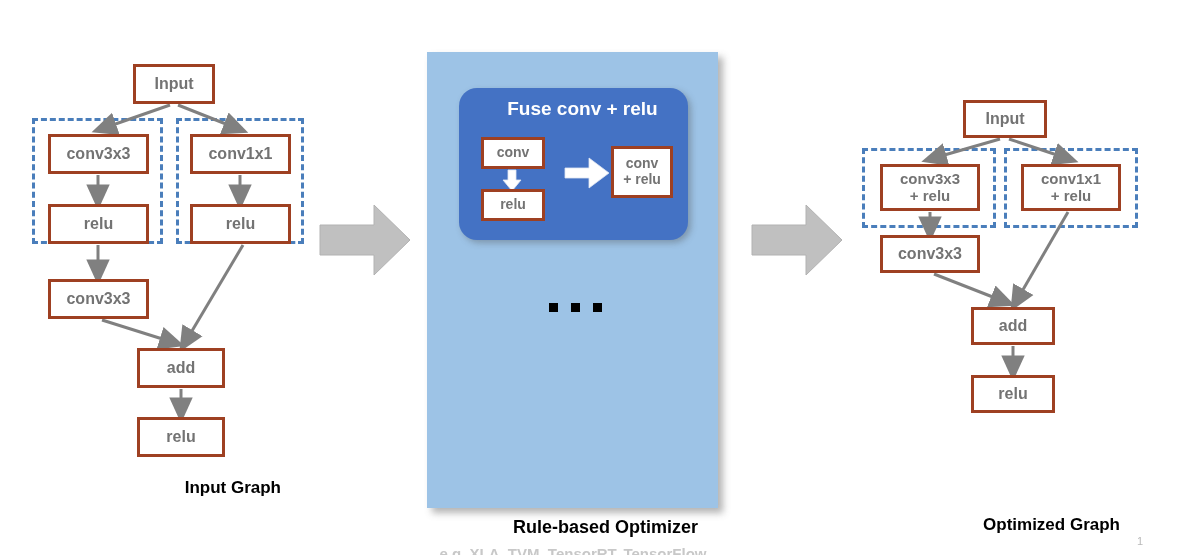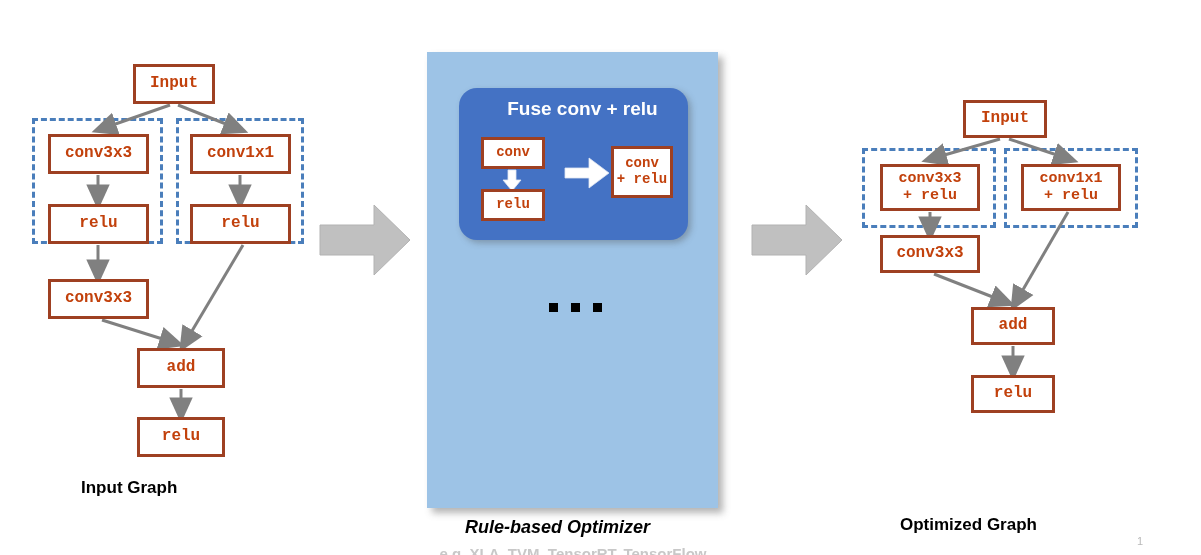--- a/index.html
+++ b/index.html
@@ -21,43 +21,43 @@
   
   .node {
     position: absolute;
     box-sizing: border-box;
     background: #ffffff;
     border: 3px solid #9e4022;
     display: flex;
     align-items: center;
     justify-content: center;
     text-align: center;
-    font-family: Liberation Mono, monospace;
-    font-weight: bold;
-    color: #c2410c;
+    font-family: Liberation Sans, sans-serif;
+    font-weight: bold;
+    color: #737373;
     line-height: 1.12;
     z-index: 6;
   }
 
   
   .group-dash {
     position: absolute;
     box-sizing: border-box;
     border: 3px dashed #4a7ebb;
     background: transparent;
     z-index: 3;
   }
 
   
   .caption {
     position: absolute;
     font-family: "Liberation Sans", sans-serif;
     font-weight: bold;
     color: #000000;
-    text-align: left;
+    text-align: right;
     white-space: nowrap;
     z-index: 7;
   }
   .caption-sub {
     position: absolute;
     font-family: "Liberation Sans", sans-serif;
     font-weight: bold;
     text-align: center;
     white-space: nowrap;
     color: #c8c8c8;
@@ -221,21 +221,21 @@
       <path d="M565,168 L589,168 L589,158 L609,173 L589,188 L589,178 L565,178 z" fill="#ffffff" stroke="#dfe6f2" stroke-width="0.8"></path>
     </g>
   </svg>
 
   <div class="ellipsis-dots" style="left:549px; top:303px;">
     <i></i>
     <i></i>
     <i></i>
   </div>
 
-  <div class="caption" style="left:465px; top:517px; width:260px; font-size:18px;font-style:italic;">Rule-based Optimizer</div>
+  <div class="caption" style="left:438px; top:517px; width:260px; font-size:18px;">Rule-based Optimizer</div>
   <div class="caption-sub" style="left:413px; top:545px; width:320px; font-size:15px;">e.g. XLA, TVM, TensorRT, TensorFlow</div>
 
   <div class="group-dash" style="left:862px; top:148px; width:134px; height:80px;"></div>
   <div class="group-dash" style="left:1004px; top:148px; width:134px; height:80px;"></div>
 
   <div class="node" style="left:963px; top:100px; width:84px; height:38px; font-size:16px;">Input</div>
 
   <div class="node" style="left:880px; top:164px; width:100px; height:47px; font-size:15px; flex-direction:column;">
     <span>conv3x3</span>
     <span>+ relu</span>

